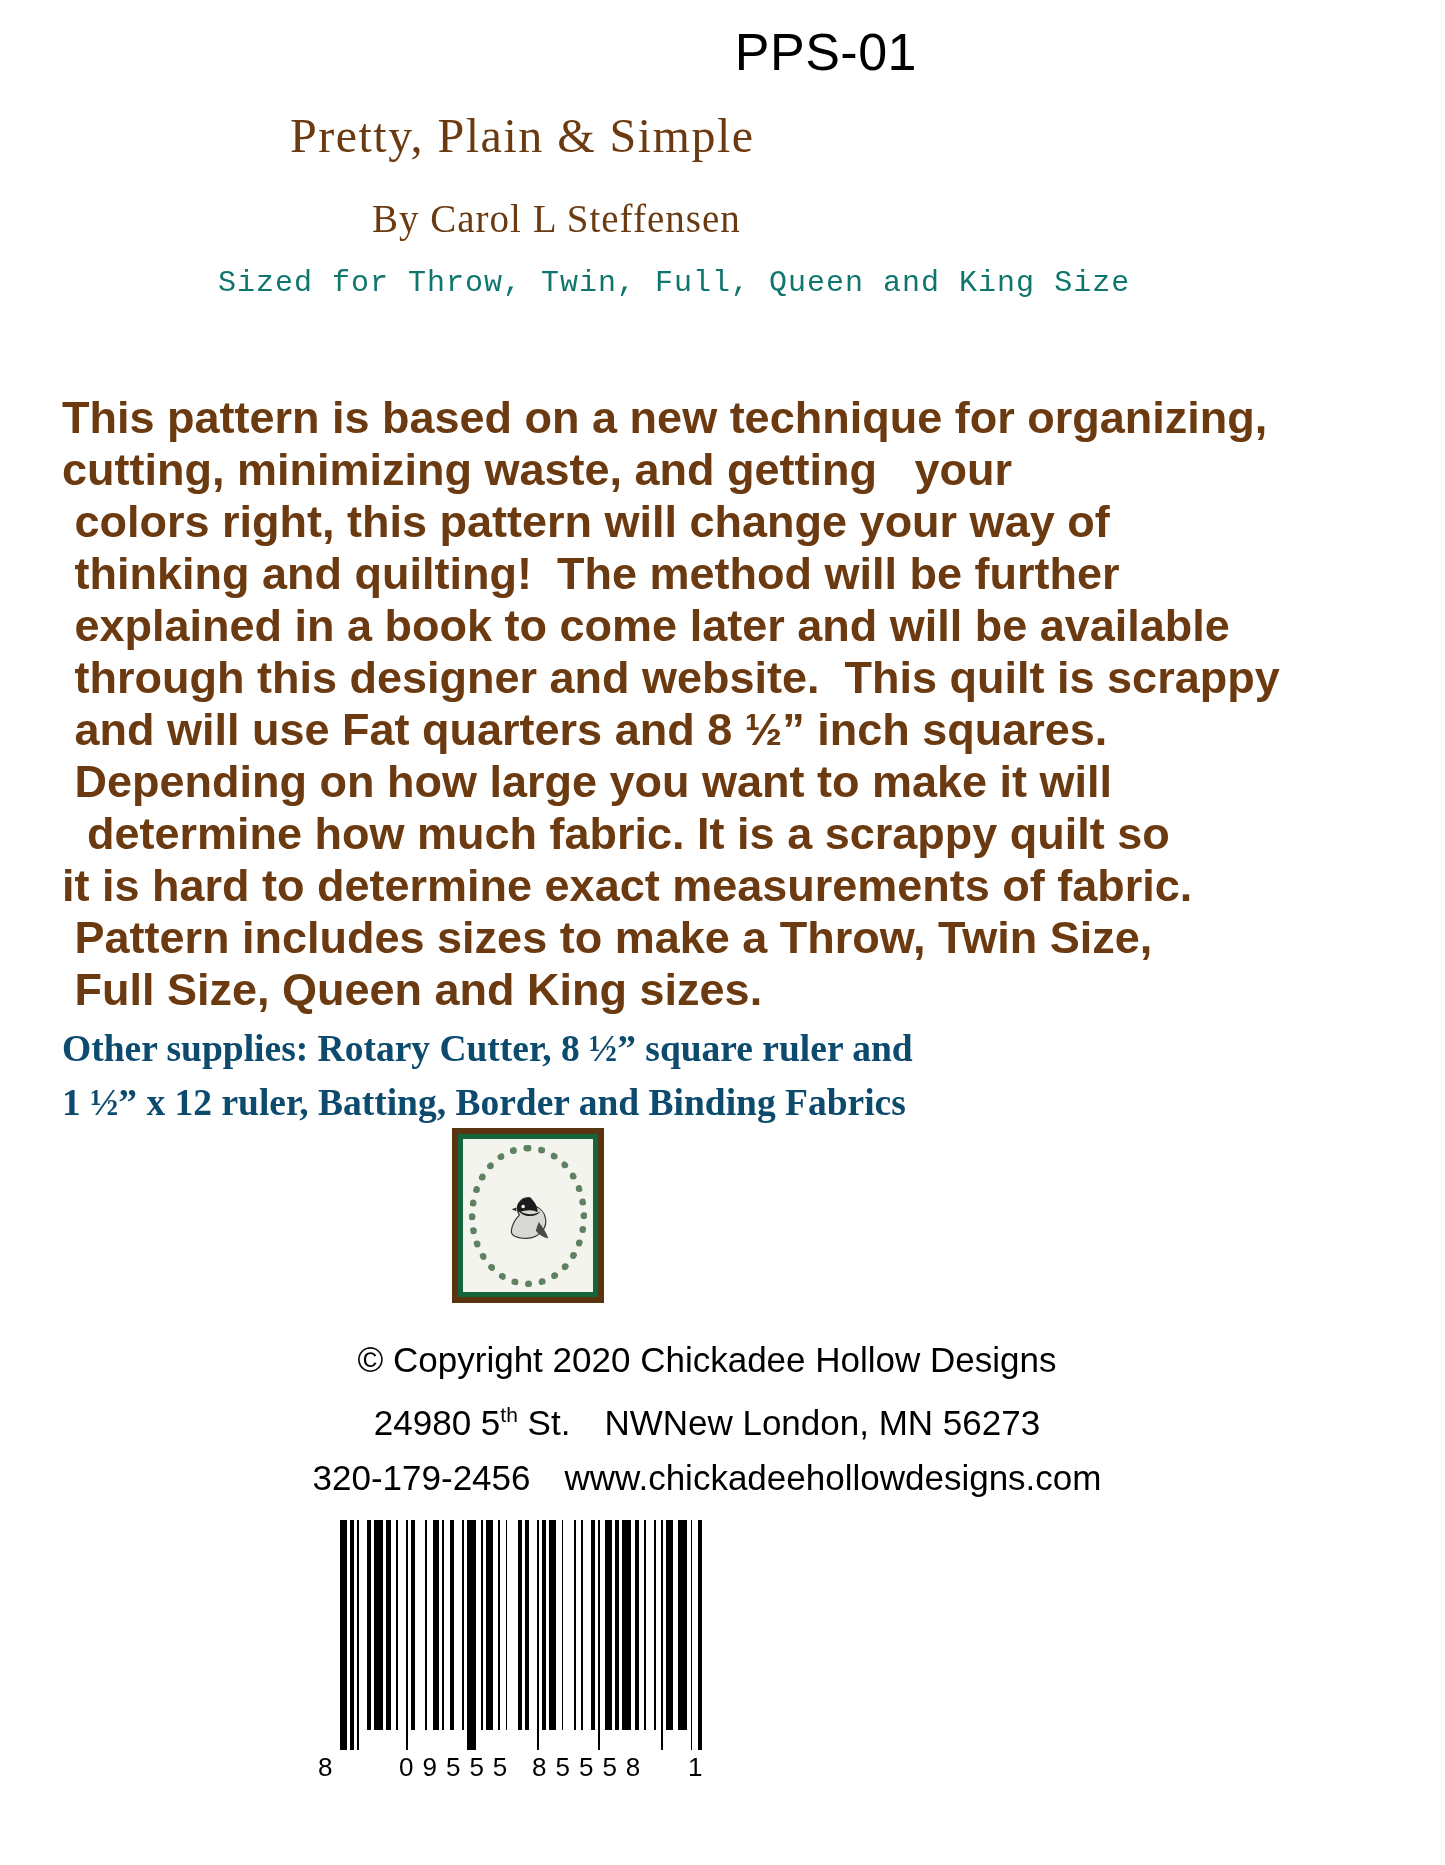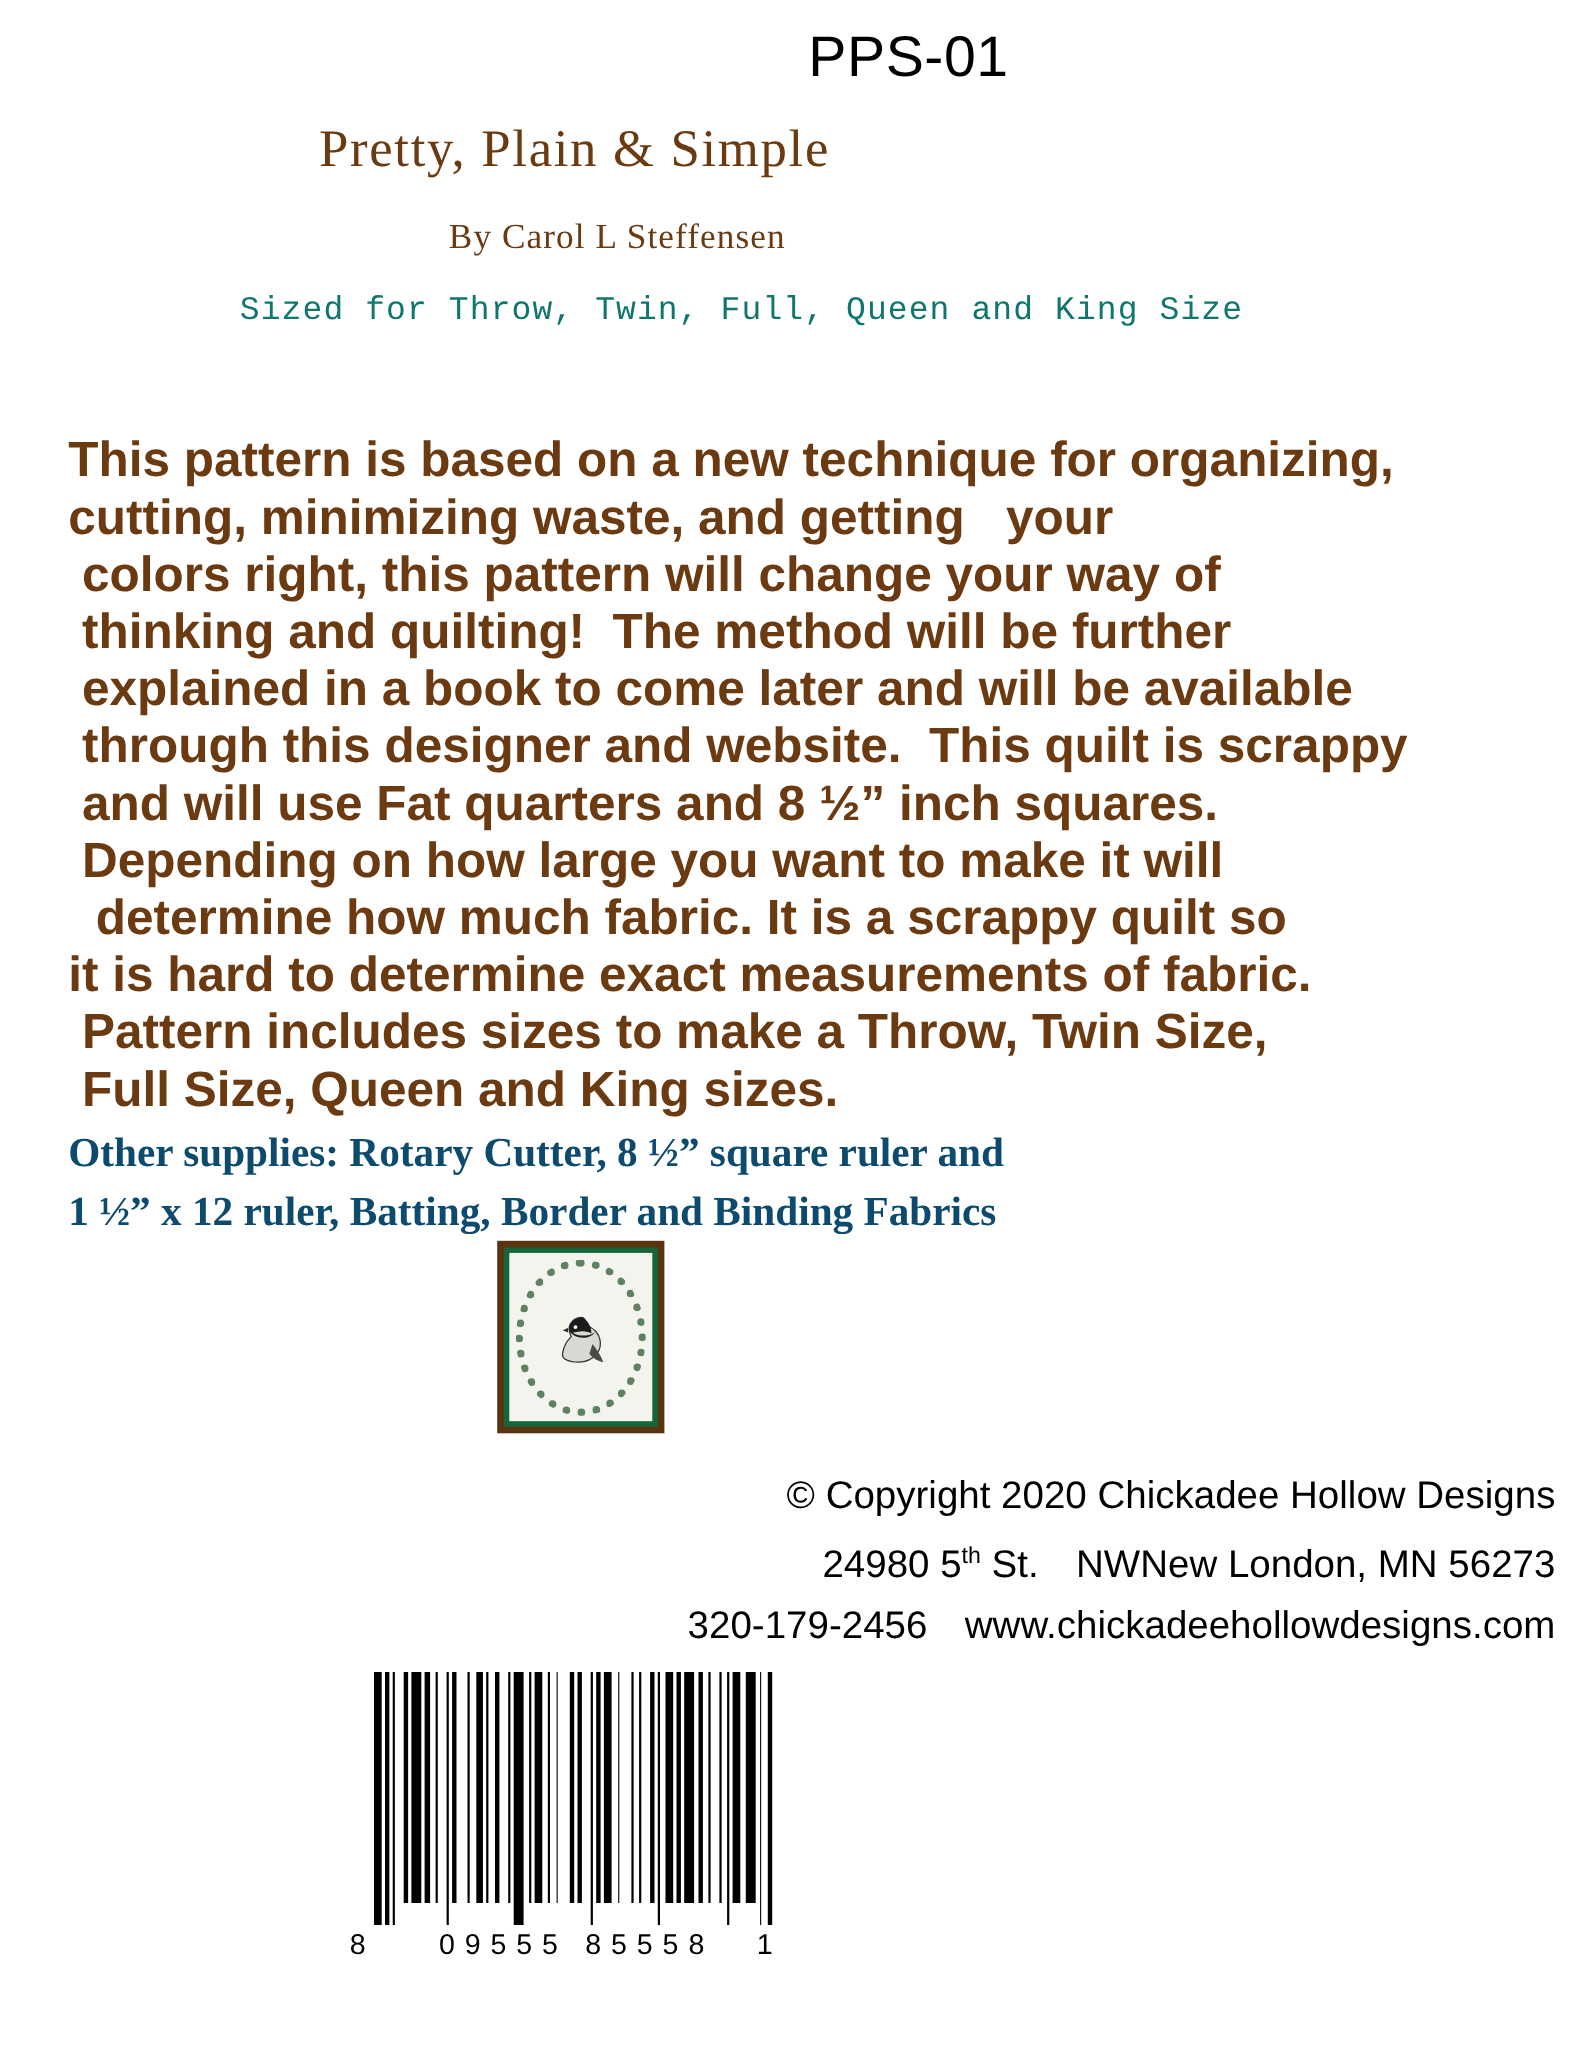--- a/index.html
+++ b/index.html
@@ -37,25 +37,24 @@
     font-size: 48px;
     color: #6B3A10;
     letter-spacing: 1.5px;
     white-space: nowrap;
   }
   .byline {
     position: absolute;
     top: 196px;
     left: 372px;
     font-family: "Liberation Serif", serif;
-    font-size: 32px;
+    font-size: 39px;
     color: #6B3A10;
     letter-spacing: 1px;
     white-space: nowrap;
-    margin-left: 36px;
   }
   .sizedfor {
     position: absolute;
     top: 266px;
     left: 218px;
     font-family: Liberation Mono, monospace;
     font-size: 30px;
     color: #0f766e;
     letter-spacing: 1px;
     white-space: nowrap;
@@ -133,21 +132,21 @@
     transform: translate(-50%,-50%);
     width: 62px;
     height: 62px;
   }
   
   .footer {
     position: absolute;
     top: 1332px;
     left: 0;
     width: 1414px;
-    text-align: right;
+    text-align: center;
     font-family: "Liberation Sans", sans-serif;
     font-size: 35px;
     line-height: 55px;
     color: #000000;
   }
   .footer .ln { display: block; white-space: pre; }
   .footer sup { font-size: 21px; vertical-align: super; }
   .footer .gap { display: inline-block; width: 34px; }
   
   .barcode-wrap {

